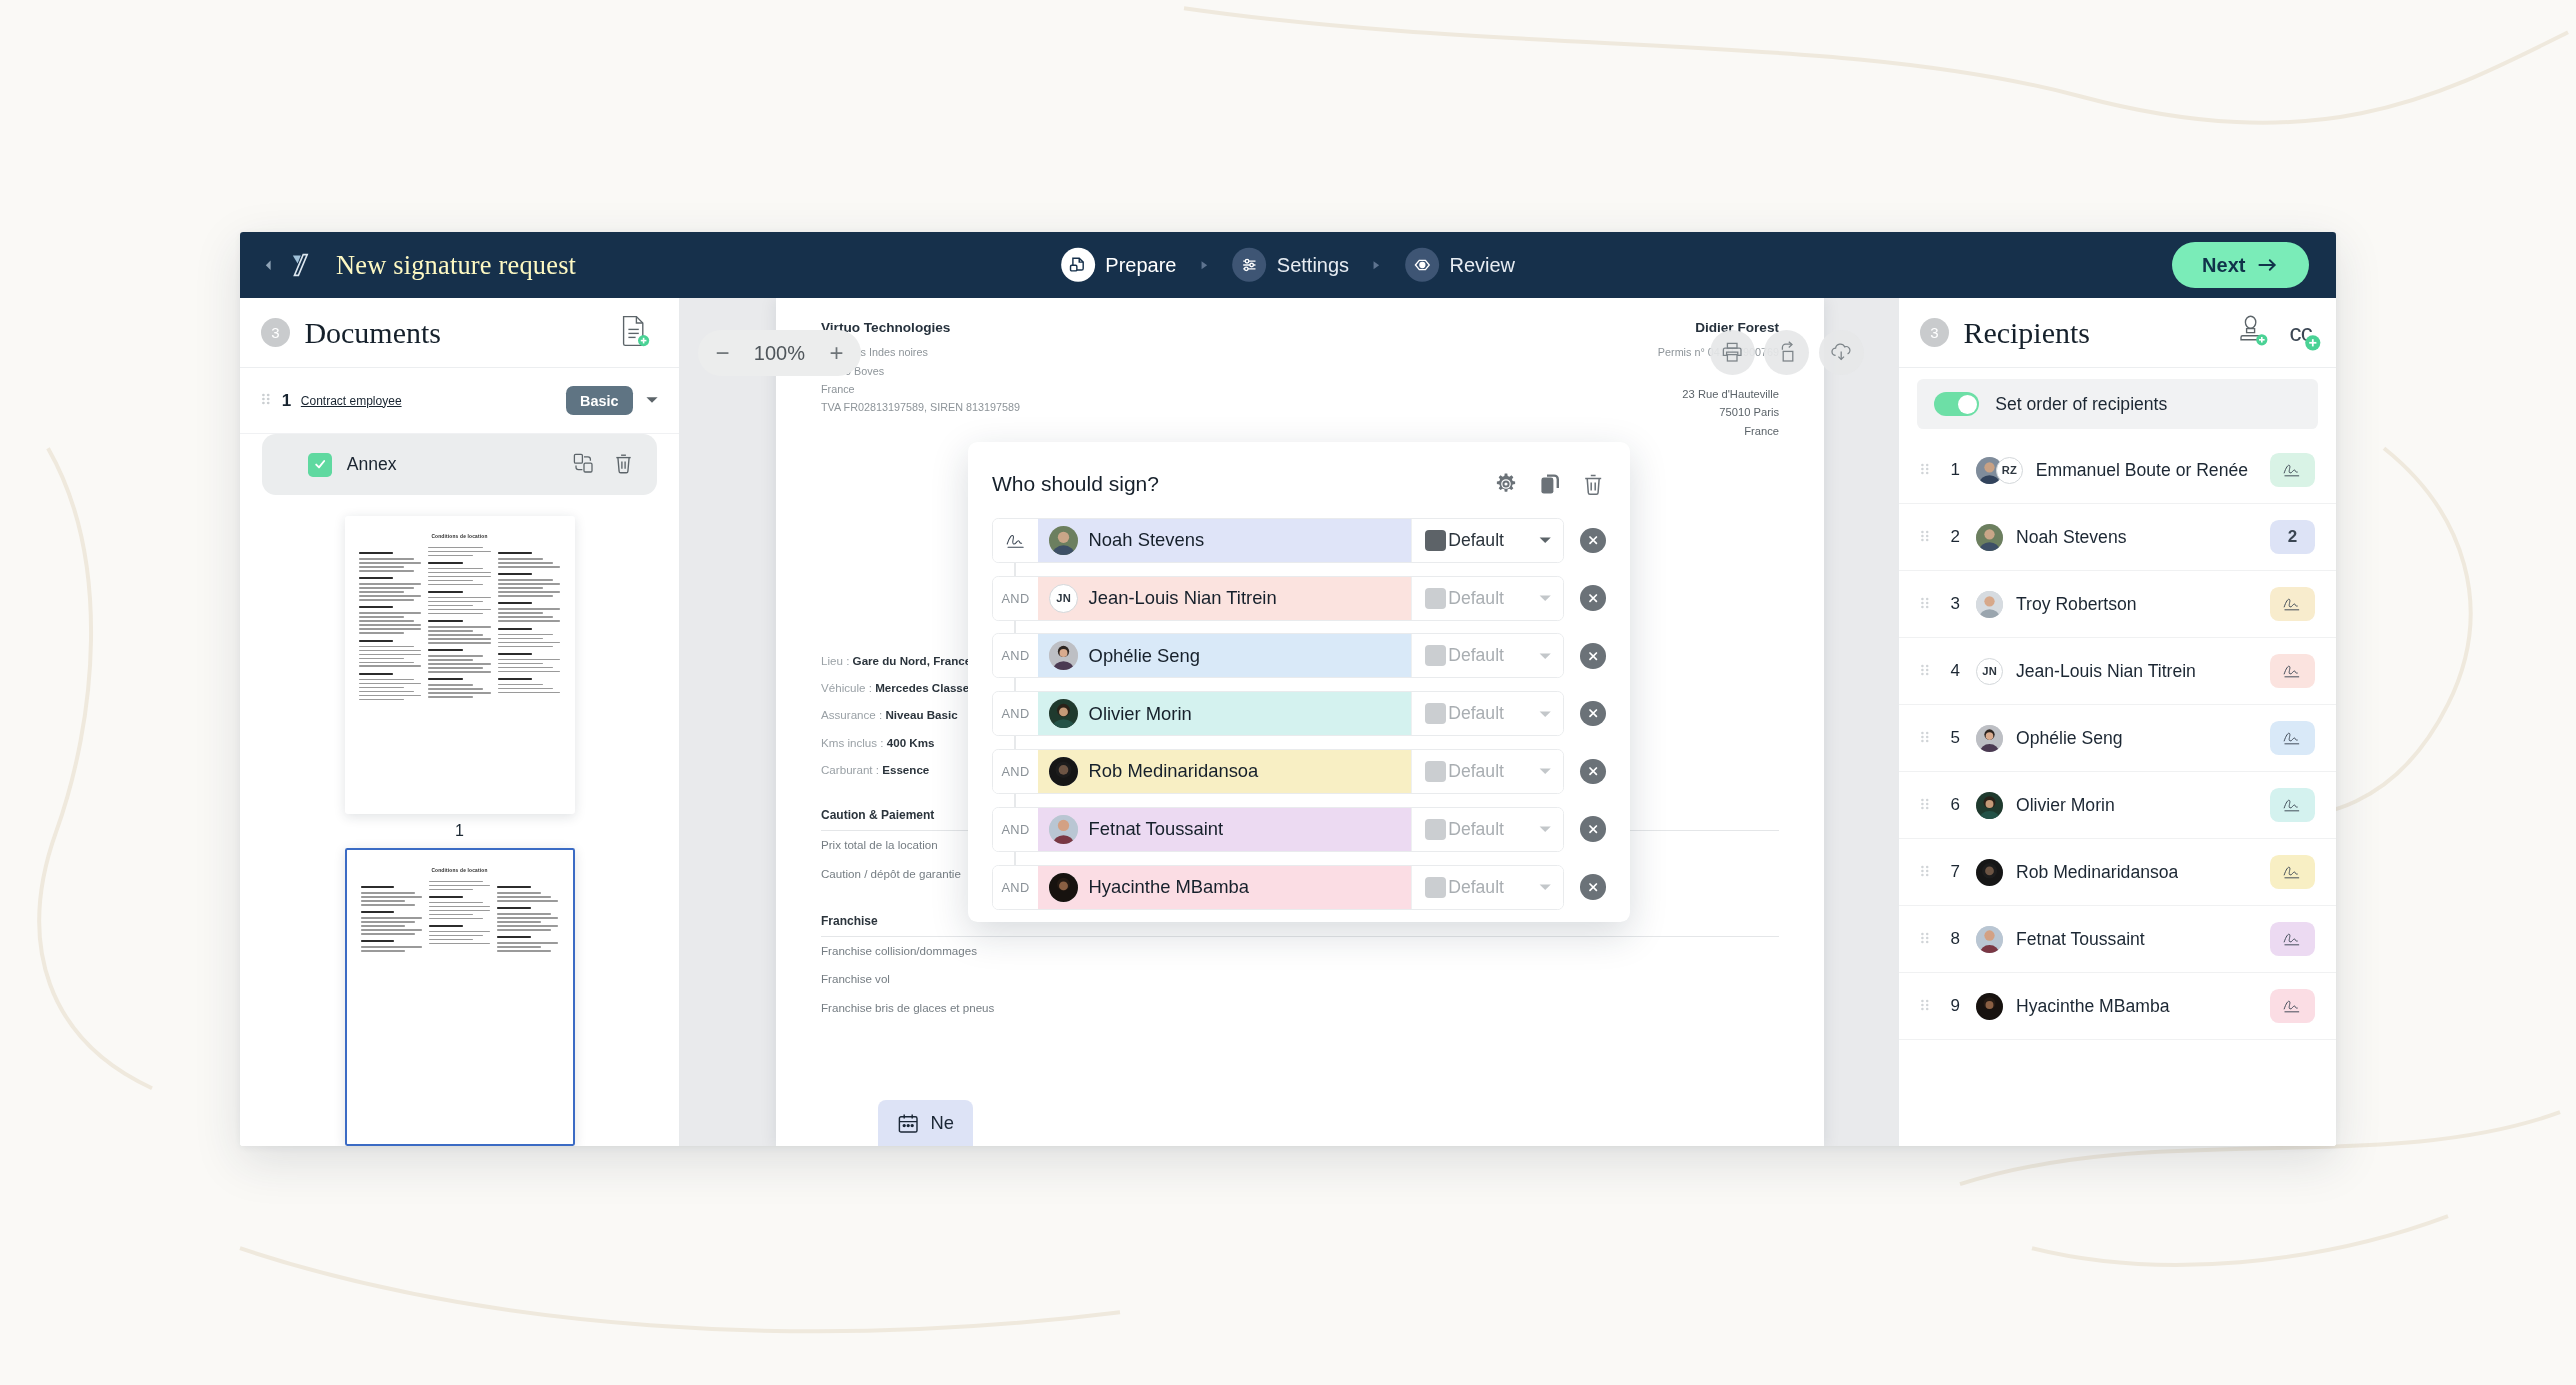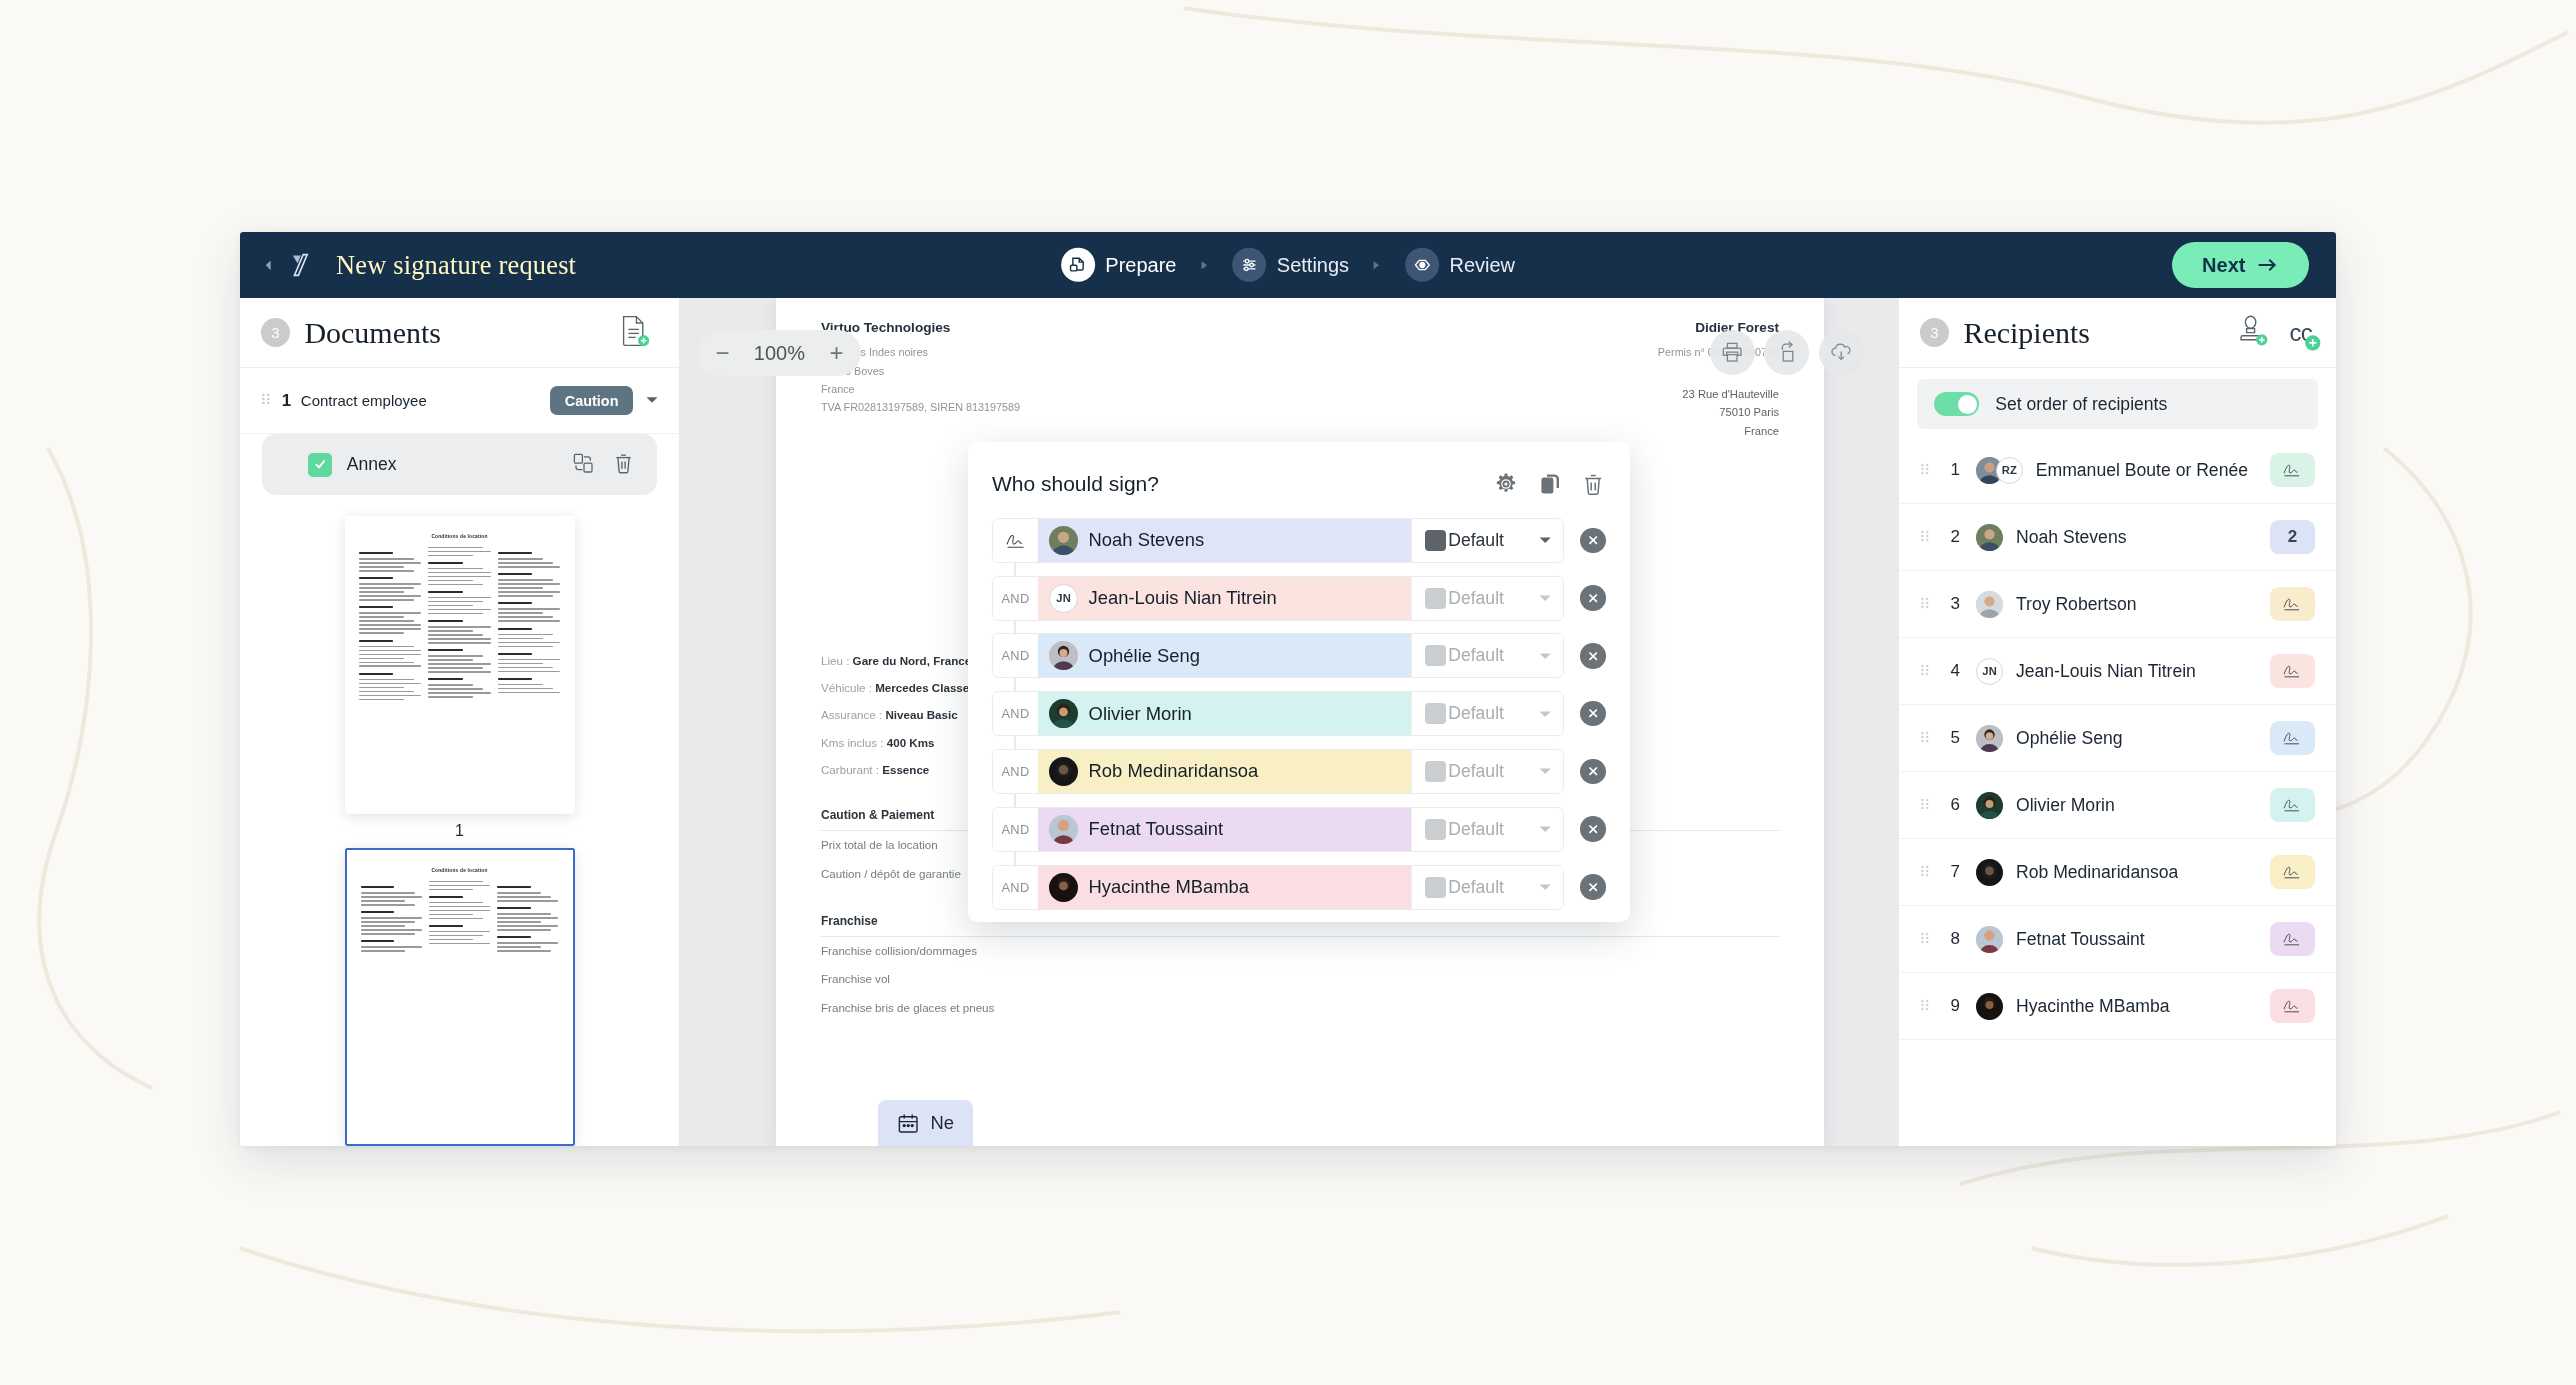--- a/index.html
+++ b/index.html
@@ -177,23 +177,24 @@
     flex: 0 0 auto;
   }
   .drag-dots { flex: 0 0 auto; margin-right: 11.2px; opacity: .75; }
   .doc-index {
     font-size: 17px;
     font-weight: 700;
     color: #182430;
     margin-right: 9.6px;
   }
   .doc-name {
-    font-size: 15px;
+    font-size: 12px;
     color: #182430;
     white-space: nowrap;
+    text-decoration: underline;
   }
   .annexe-tag {
     background: #5f7483;
     color: #ffffff;
     font-size: 14.4px;
     font-weight: 700;
     padding: 6.4px 14.4px;
     border-radius: 7.2px;
     margin-right: 11.2px;
     white-space: nowrap;
@@ -782,21 +783,21 @@
                 <circle cx="9" cy="5" r="1.7"></circle>
               <circle cx="3" cy="10" r="1.7"></circle>
                 <circle cx="9" cy="10" r="1.7"></circle>
               <circle cx="3" cy="15" r="1.7"></circle>
                 <circle cx="9" cy="15" r="1.7"></circle>
             </svg>
           </div>
           <div class="doc-index">1</div>
           <div class="doc-name">Contract employee</div>
           <div class="spacer"></div>
-          <div class="annexe-tag">Caution</div>
+          <div class="annexe-tag">Basic</div>
           <div style="cursor:pointer;">
             <svg width="16" height="11.2" viewBox="0 0 20 14">
                 <path d="M3 4 L10 11 L17 4 Z" fill="#5c6469"></path>
               </svg>
           </div>
         </div>
 
         <div class="annex-row">
           <div class="check-box">
             <svg width="14.4" height="14.4" viewBox="0 0 18 18" fill="none" stroke="#ffffff" stroke-width="2.4" stroke-linecap="round" stroke-linejoin="round">

